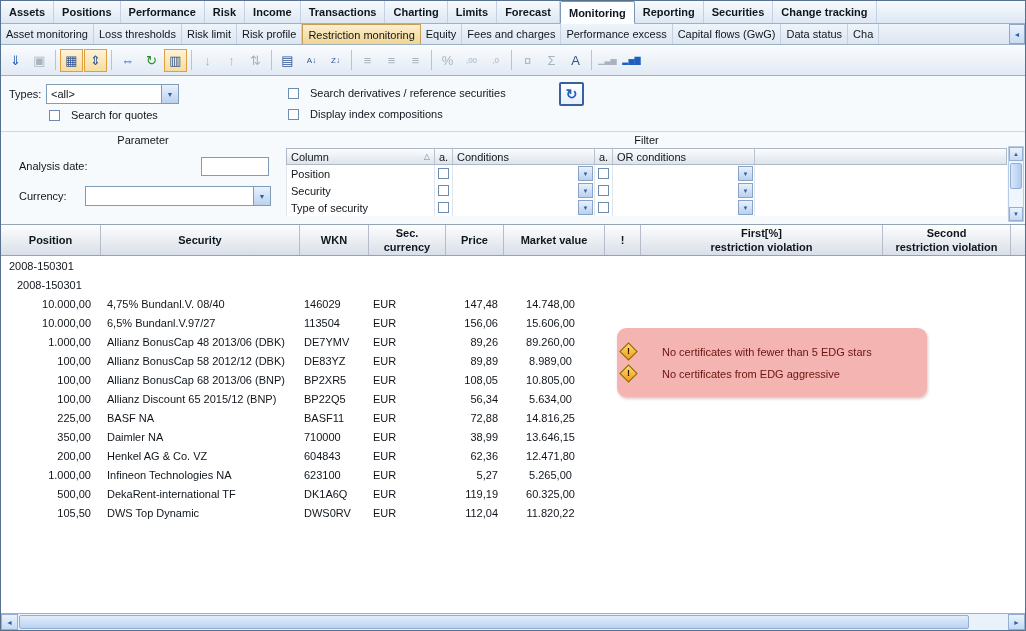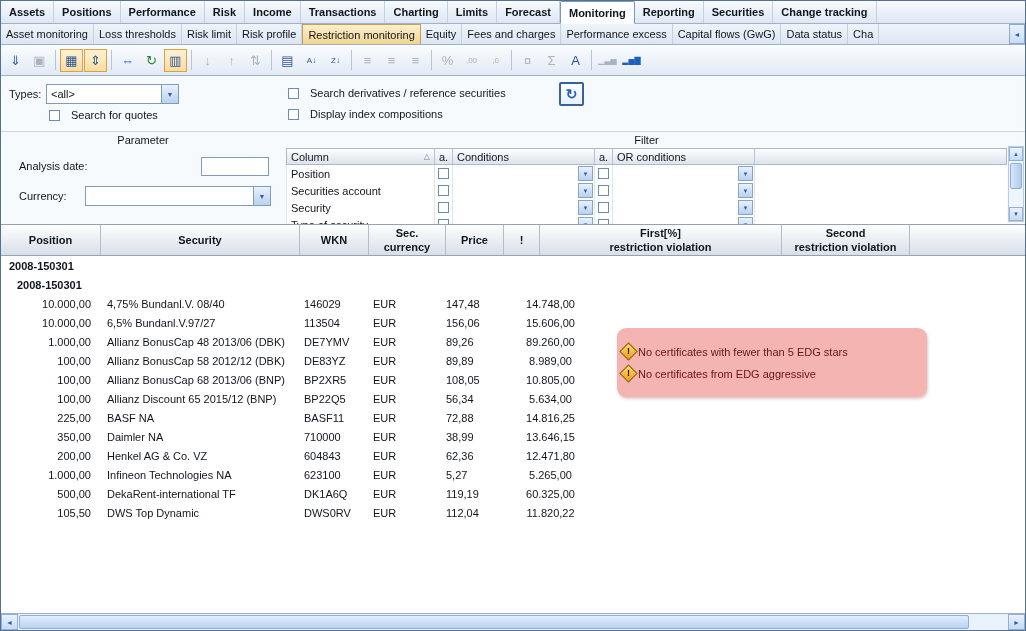--- a/index.html
+++ b/index.html
@@ -79,38 +79,38 @@
 .hbtn{width:17px;flex:0 0 17px;background:linear-gradient(#EAF2FC,#C6DAF3);border:1px solid #93B0D4;display:flex;align-items:center;justify-content:center;font-size:7px;color:#2F5FA8}
 .htrack{flex:1;position:relative}
 .hthumb{position:absolute;top:1px;bottom:1px;left:1px;width:96%;border:1px solid #93B0D4;border-radius:2px;background:linear-gradient(#E2EDFA,#B9D2F1)}
 
 
 .thead{height:32px;flex:0 0 32px;display:flex;background:linear-gradient(#FDFEFF,#D8DFE8);border-top:1px solid #96A3B3;border-bottom:1px solid #96A3B3}
 .th{display:flex;align-items:center;justify-content:center;text-align:center;font-weight:bold;border-right:1px solid #B4BDC9;white-space:pre-line;line-height:1.3;padding:0 2px}
 .th-fill{flex:1;border-right:none}
 .w-pos{width:100px}.w-sec{width:199px}.w-wkn{width:69px}.w-cur{width:77px}.w-price{width:58px}.w-mv{width:101px}.w-ex{width:36px}.w-first{width:242px}.w-second{width:128px}
 .tbody{flex:1;background:#fff;position:relative;overflow:hidden}
-.grow{height:19px;display:flex;align-items:center;font-weight:bold}
+.grow{height:19px;display:flex;align-items:center;font-weight:normal}
 .grow.g1{padding-left:8px}
 .grow.g2{padding-left:16px}
 .row{height:19px;display:flex;align-items:center}
 .c{white-space:nowrap;overflow:hidden}
 .c-pos{width:100px;text-align:right;padding-right:10px}
 .c-sec{width:199px;padding-left:6px}
 .c-wkn{width:69px;padding-left:4px}
 .c-cur{width:77px;padding-left:4px}
-.c-price{width:58px;text-align:left;padding-right:6px}
+.c-price{width:58px;text-align:right;padding-right:6px}
 .c-mv{width:101px;text-align:center;padding-right:8px}
 
 
 .warnbox{position:absolute;left:616px;top:72px;width:310px;height:69px;background:#F3B4B2;border-radius:9px;display:flex;flex-direction:column;justify-content:center;gap:9px;padding:4px 8px 4px 2px;box-shadow:1px 2px 3px rgba(120,40,40,.25)}
 .warnline{display:flex;align-items:center;color:#69150F}
 .diamond{width:13px;height:13px;flex:0 0 13px;transform:rotate(45deg);background:linear-gradient(135deg,#FFDD66,#F0991E);border:1px solid #8A6200;margin:0 3px;display:flex;align-items:center;justify-content:center}
 .diamond i{transform:rotate(-45deg);font-style:normal;font-weight:bold;font-size:9px;color:#201000;line-height:1}
-.wtext{margin-left:0}
+.wtext{margin-left:24px}
 
 
 .statusbar{height:19px;flex:0 0 19px;background:#EBF1F8;border-top:1px solid #9DB1C8;display:flex;align-items:center;padding-left:5px}
 </style>
 </head>
 <body>
 
 <div class="window">
 
   <div class="menubar">
@@ -246,40 +246,20 @@
             <span class="cb"></span>
           </span>
         <span class="fg-cell fw-cond end">
             <span class="mini-dd">
               <span>▼</span>
             </span>
           </span>
         <span class="fg-cell fg-fill"></span>
       </div>
       <div class="fg-row">
-        <span class="fg-cell fw-col">Securities account</span>
-        <span class="fg-cell fw-a">
-            <span class="cb"></span>
-          </span>
-        <span class="fg-cell fw-cond end">
-            <span class="mini-dd">
-              <span>▼</span>
-            </span>
-          </span>
-        <span class="fg-cell fw-a">
-            <span class="cb"></span>
-          </span>
-        <span class="fg-cell fw-cond end">
-            <span class="mini-dd">
-              <span>▼</span>
-            </span>
-          </span>
-        <span class="fg-cell fg-fill"></span>
-      </div>
-      <div class="fg-row">
         <span class="fg-cell fw-col">Security</span>
         <span class="fg-cell fw-a">
             <span class="cb"></span>
           </span>
         <span class="fg-cell fw-cond end">
             <span class="mini-dd">
               <span>▼</span>
             </span>
           </span>
         <span class="fg-cell fw-a">
@@ -327,20 +307,21 @@
     </div>
   </div>
 
   <div class="thead">
     <span class="th w-pos">Position</span>
     <span class="th w-sec">Security</span>
     <span class="th w-wkn">WKN</span>
     <span class="th w-cur">Sec.
 currency</span>
     <span class="th w-price">Price</span>
+    <span class="th w-mv">Market value</span>
     <span class="th w-ex">!</span>
     <span class="th w-first">First[%]
 restriction violation</span>
     <span class="th w-second">Second
 restriction violation</span>
     <span class="th th-fill"></span>
   </div>
 
   <div class="tbody">
     <div class="grow g1">2008-150301</div>

